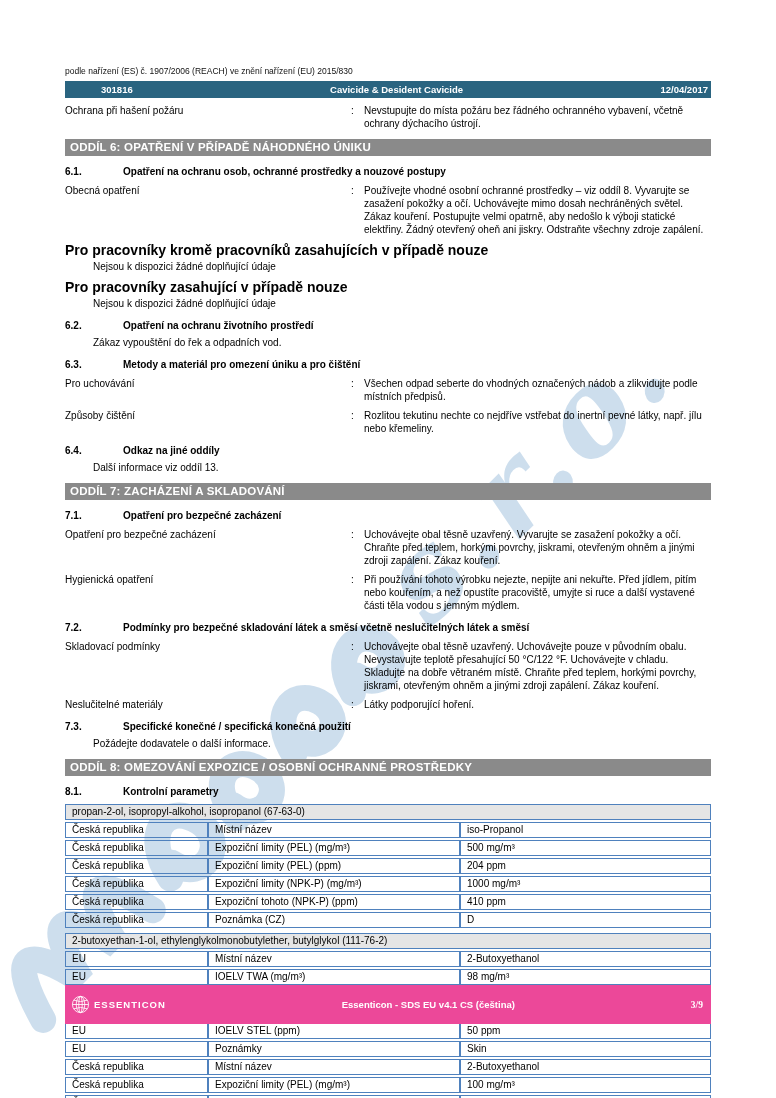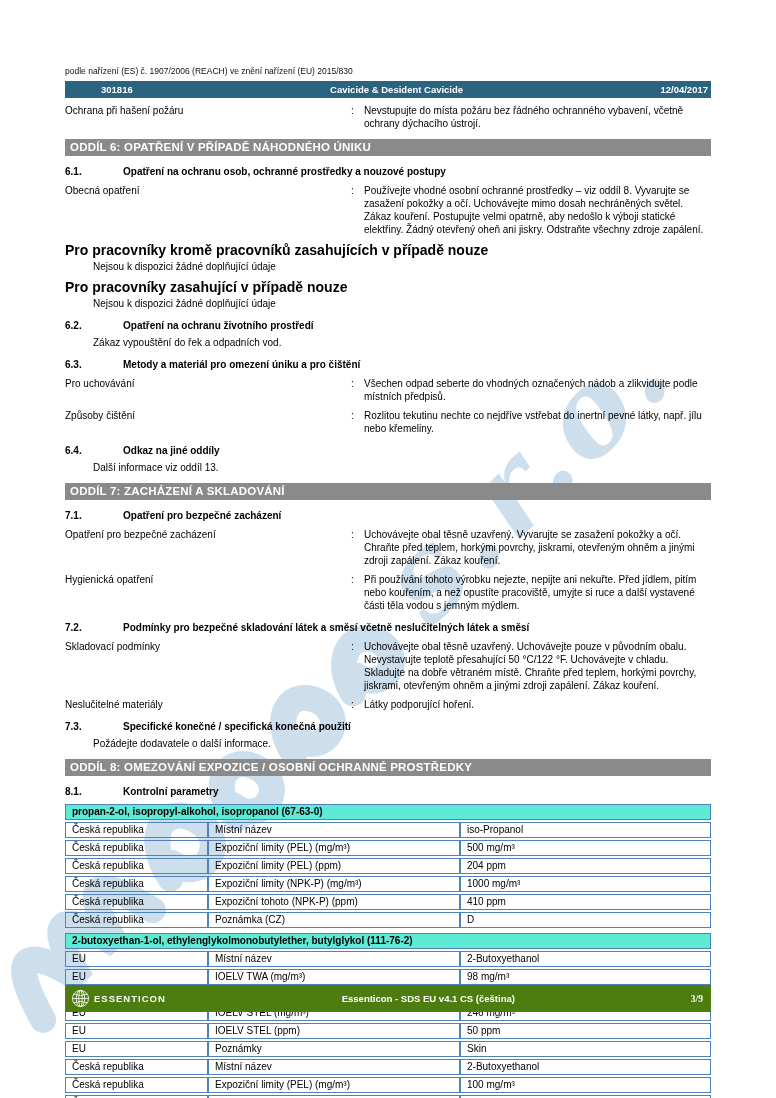--- a/index.html
+++ b/index.html
@@ -47,26 +47,26 @@
   
   table.ctable {
     width:100%; border-collapse:separate; border-spacing:0 2px;
     font-size:10px; margin-top:2px;
   }
   table.ctable + table.ctable { margin-top:1px; }
   table.ctable td {
     border:1px solid #4f81bd; padding:1px 6px 2px 6px; height:15px;
     background:transparent; vertical-align:middle;
   }
-  table.ctable td.band { background:#5eead4; font-weight:bold; }
+  table.ctable td.band { background:#e5e5e5; font-weight:normal; }
   col.c1 { width:143px; } col.c2 { width:252px; } col.c3 { width:auto; }
   
   .footerbar {
-    position:absolute; left:65px; top:985px; width:646px; height:27px;
-    background:#4d7c0f; color:#fff; display:flex; align-items:center;
+    position:absolute; left:65px; top:985px; width:646px; height:39px;
+    background:#ec4899; color:#fff; display:flex; align-items:center;
     font-size:9.5px; font-weight:bold; z-index:2; padding:0 6px;
   }
   .f-logo { display:flex; align-items:center; gap:4px; }
   .f-brand { letter-spacing:1px; font-size:9.5px; }
   .f-center { flex:1; text-align:center; }
   .f-page { margin-right:2px;font-family:Liberation Serif, serif; }
 </style>
 </head>
 <body>
 

